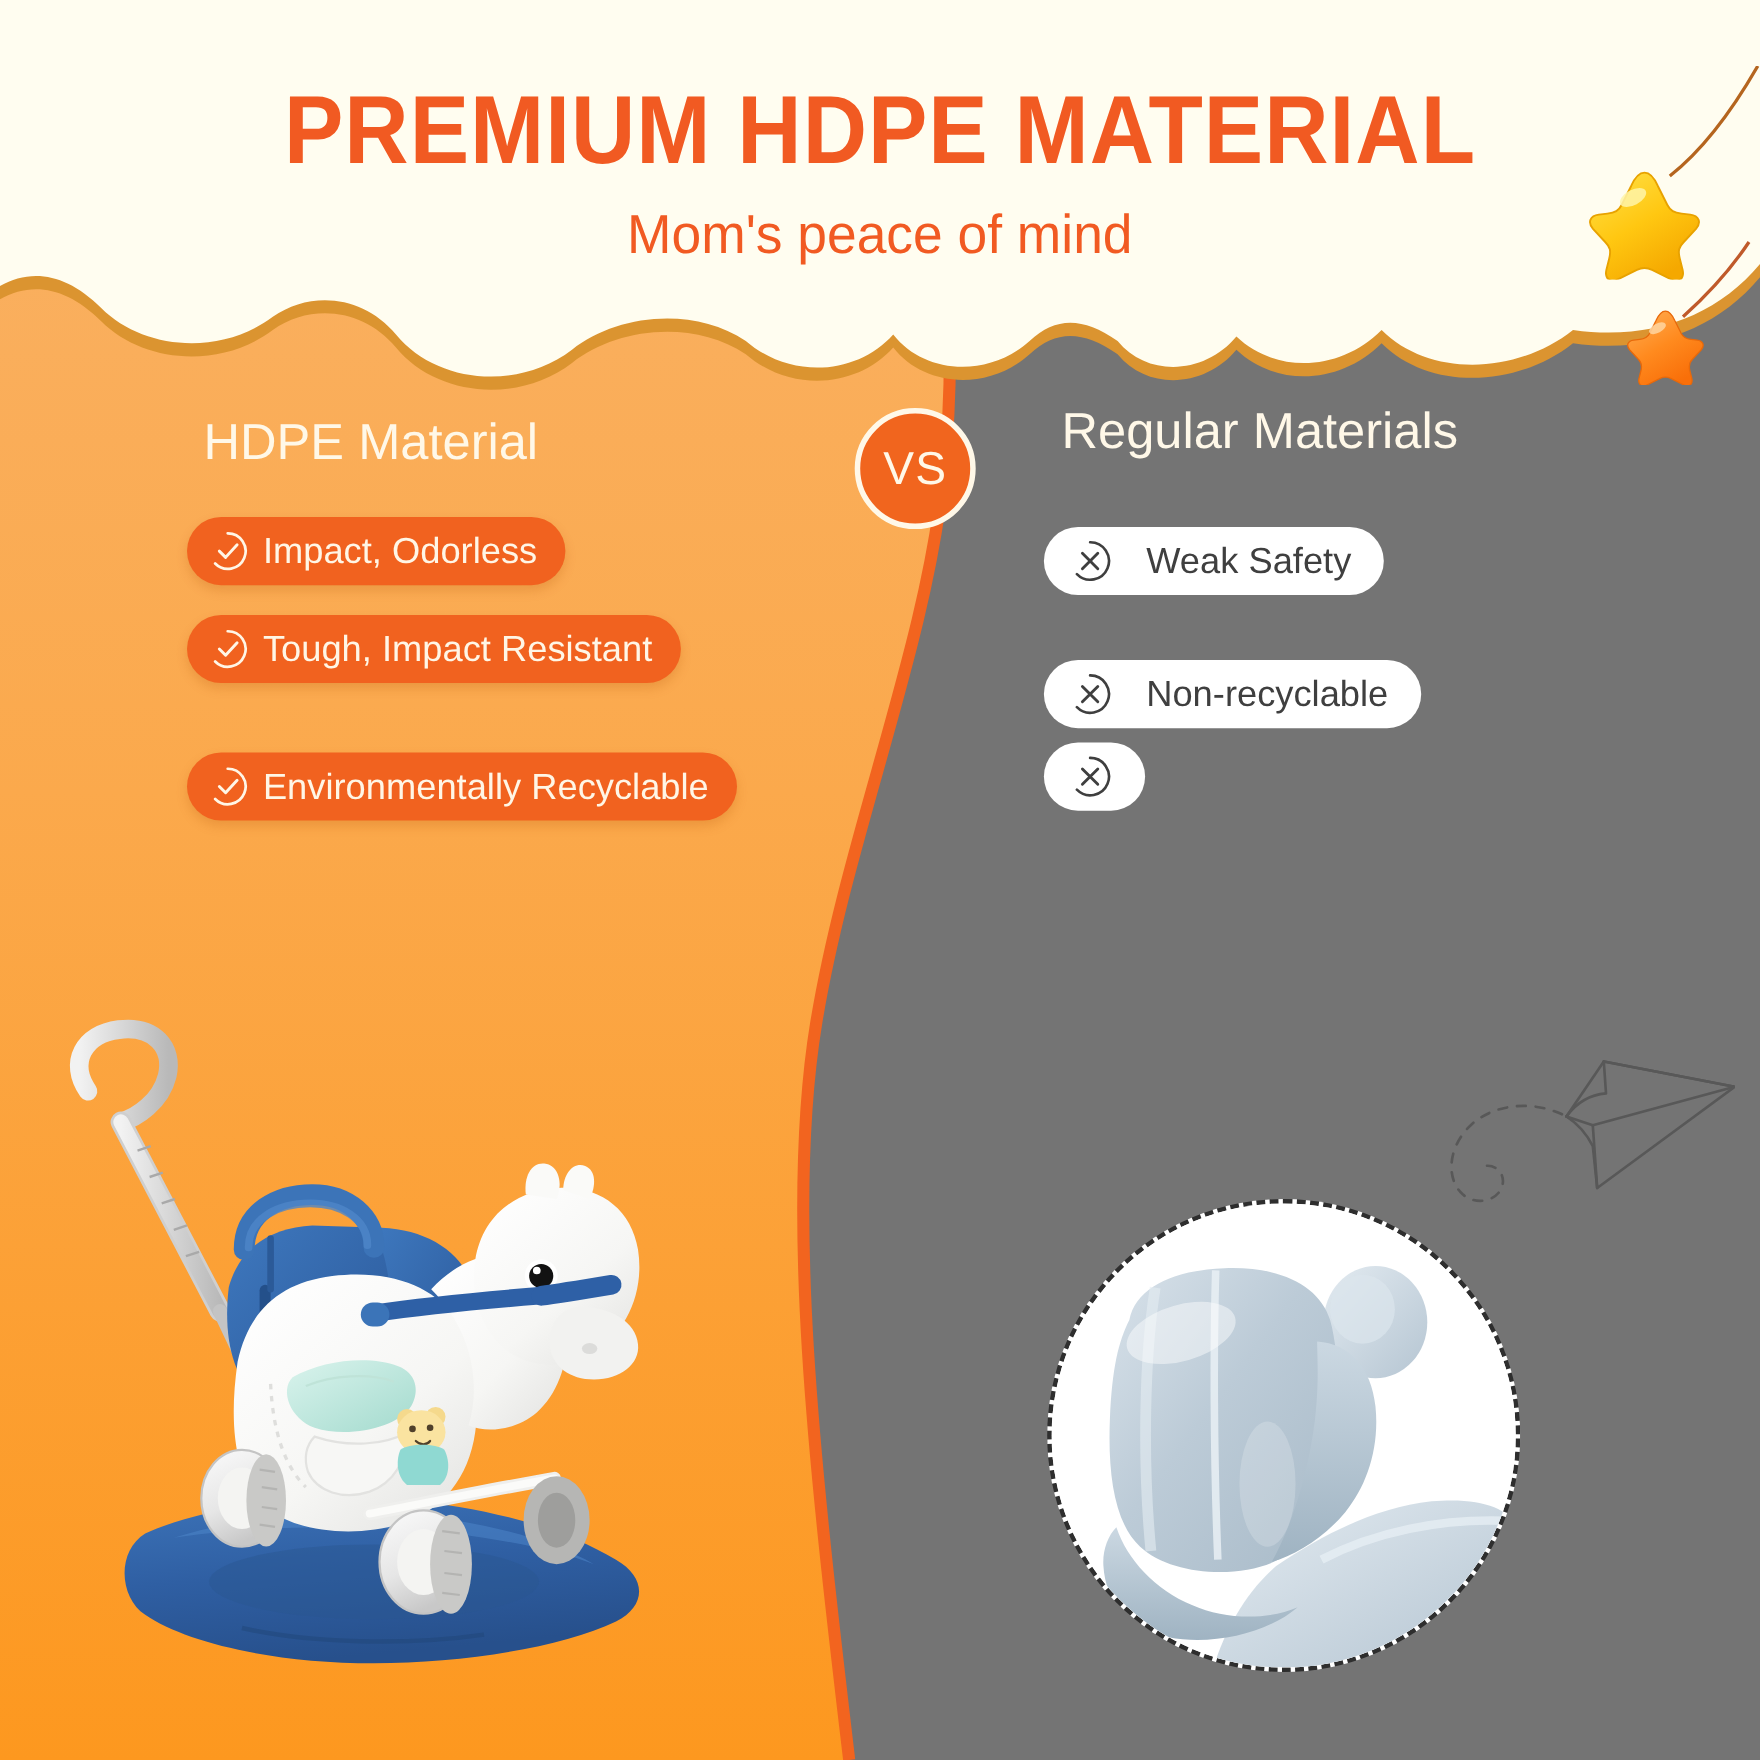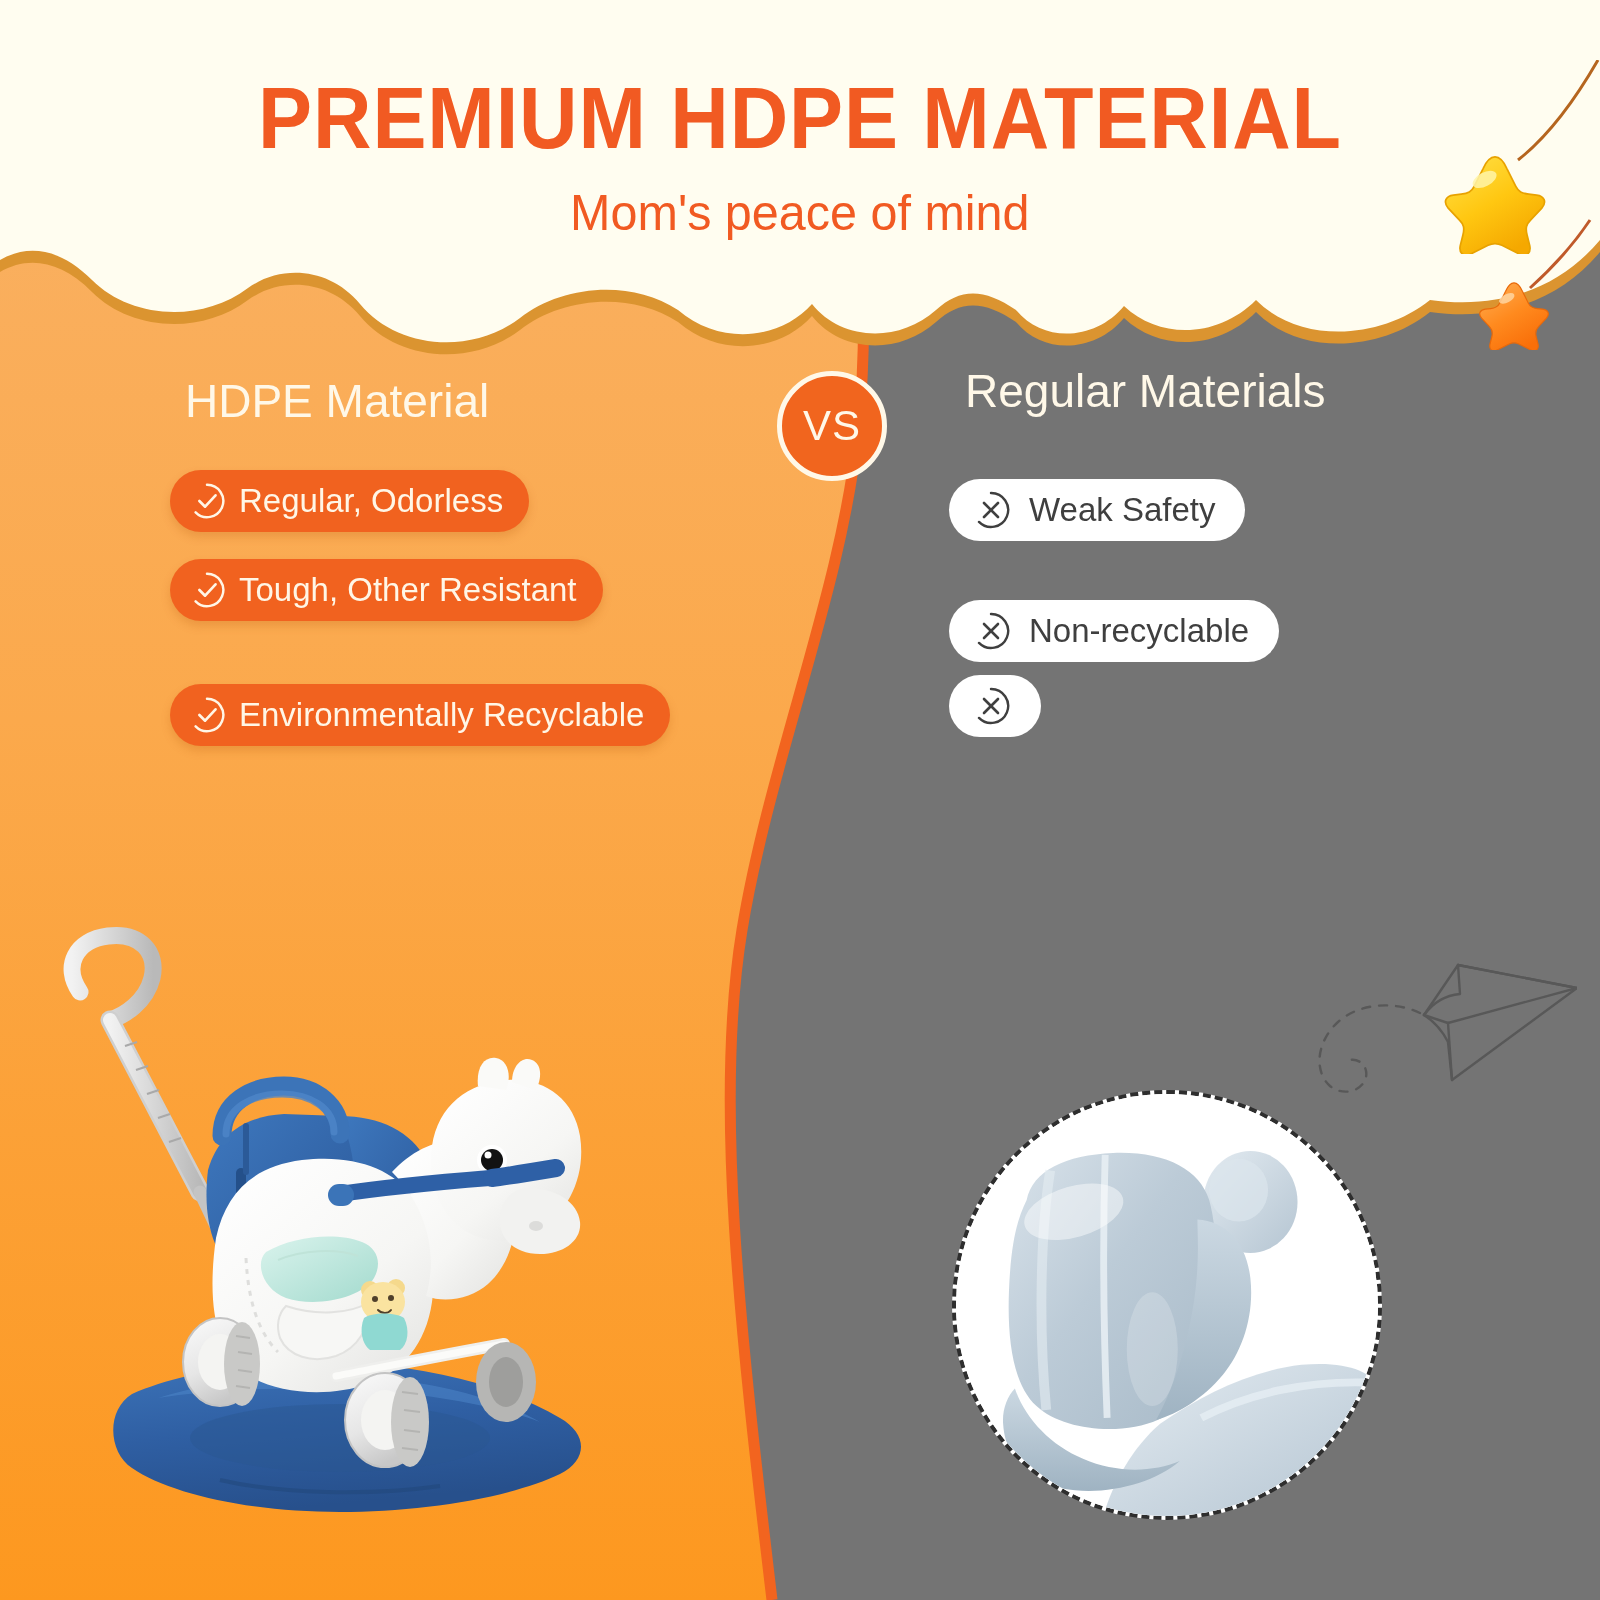--- a/index.html
+++ b/index.html
@@ -134,21 +134,21 @@
   }
 
   .pill-bad {
     background: #FFFFFF;
     padding: 0 30px 0 22px;
     height: 62px;
   }
   .pill-bad .pill-label {
     color: #3F3F3F;
     font-size: 33px;
-    margin-left: 18px;
+    margin-left: 31px;
   }
   .pill-bad.two-line {
     height: 88px;
     align-items: center;
   }
   .pill-bad.two-line .pill-label { font-size: 32px; }
 
   
   #pill-good-0 { left: 170px; top: 470px; }
   #pill-good-1 { left: 170px; top: 559px; }
@@ -304,29 +304,29 @@
 
   <div id="vs-badge">
     <span>VS</span>
   </div>
 
   <div class="pill pill-good" id="pill-good-0">
     <svg class="pill-icon" width="38" height="38" viewBox="0 0 40 40">
       <path d="M20,3 a17,17 0 1,1 -12.0,28.9" fill="none" stroke="#FFF6E6" stroke-width="2.6" stroke-linecap="round"></path>
       <polyline points="12,20 18,26 29,14" fill="none" stroke="#FFF6E6" stroke-width="2.8" stroke-linecap="round" stroke-linejoin="round"></polyline>
     </svg>
-    <span class="pill-label">Regular, Odorless</span>
+    <span class="pill-label">Impact, Odorless</span>
   </div>
 
   <div class="pill pill-good" id="pill-good-1">
     <svg class="pill-icon" width="38" height="38" viewBox="0 0 40 40">
       <path d="M20,3 a17,17 0 1,1 -12.0,28.9" fill="none" stroke="#FFF6E6" stroke-width="2.6" stroke-linecap="round"></path>
       <polyline points="12,20 18,26 29,14" fill="none" stroke="#FFF6E6" stroke-width="2.8" stroke-linecap="round" stroke-linejoin="round"></polyline>
     </svg>
-    <span class="pill-label">Tough, Other Resistant</span>
+    <span class="pill-label">Tough, Impact Resistant</span>
   </div>
 
   <div class="pill pill-good" id="pill-good-2">
     <svg class="pill-icon" width="38" height="38" viewBox="0 0 40 40">
       <path d="M20,3 a17,17 0 1,1 -12.0,28.9" fill="none" stroke="#FFF6E6" stroke-width="2.6" stroke-linecap="round"></path>
       <polyline points="12,20 18,26 29,14" fill="none" stroke="#FFF6E6" stroke-width="2.8" stroke-linecap="round" stroke-linejoin="round"></polyline>
     </svg>
     <span class="pill-label">Environmentally Recyclable</span>
   </div>
 

